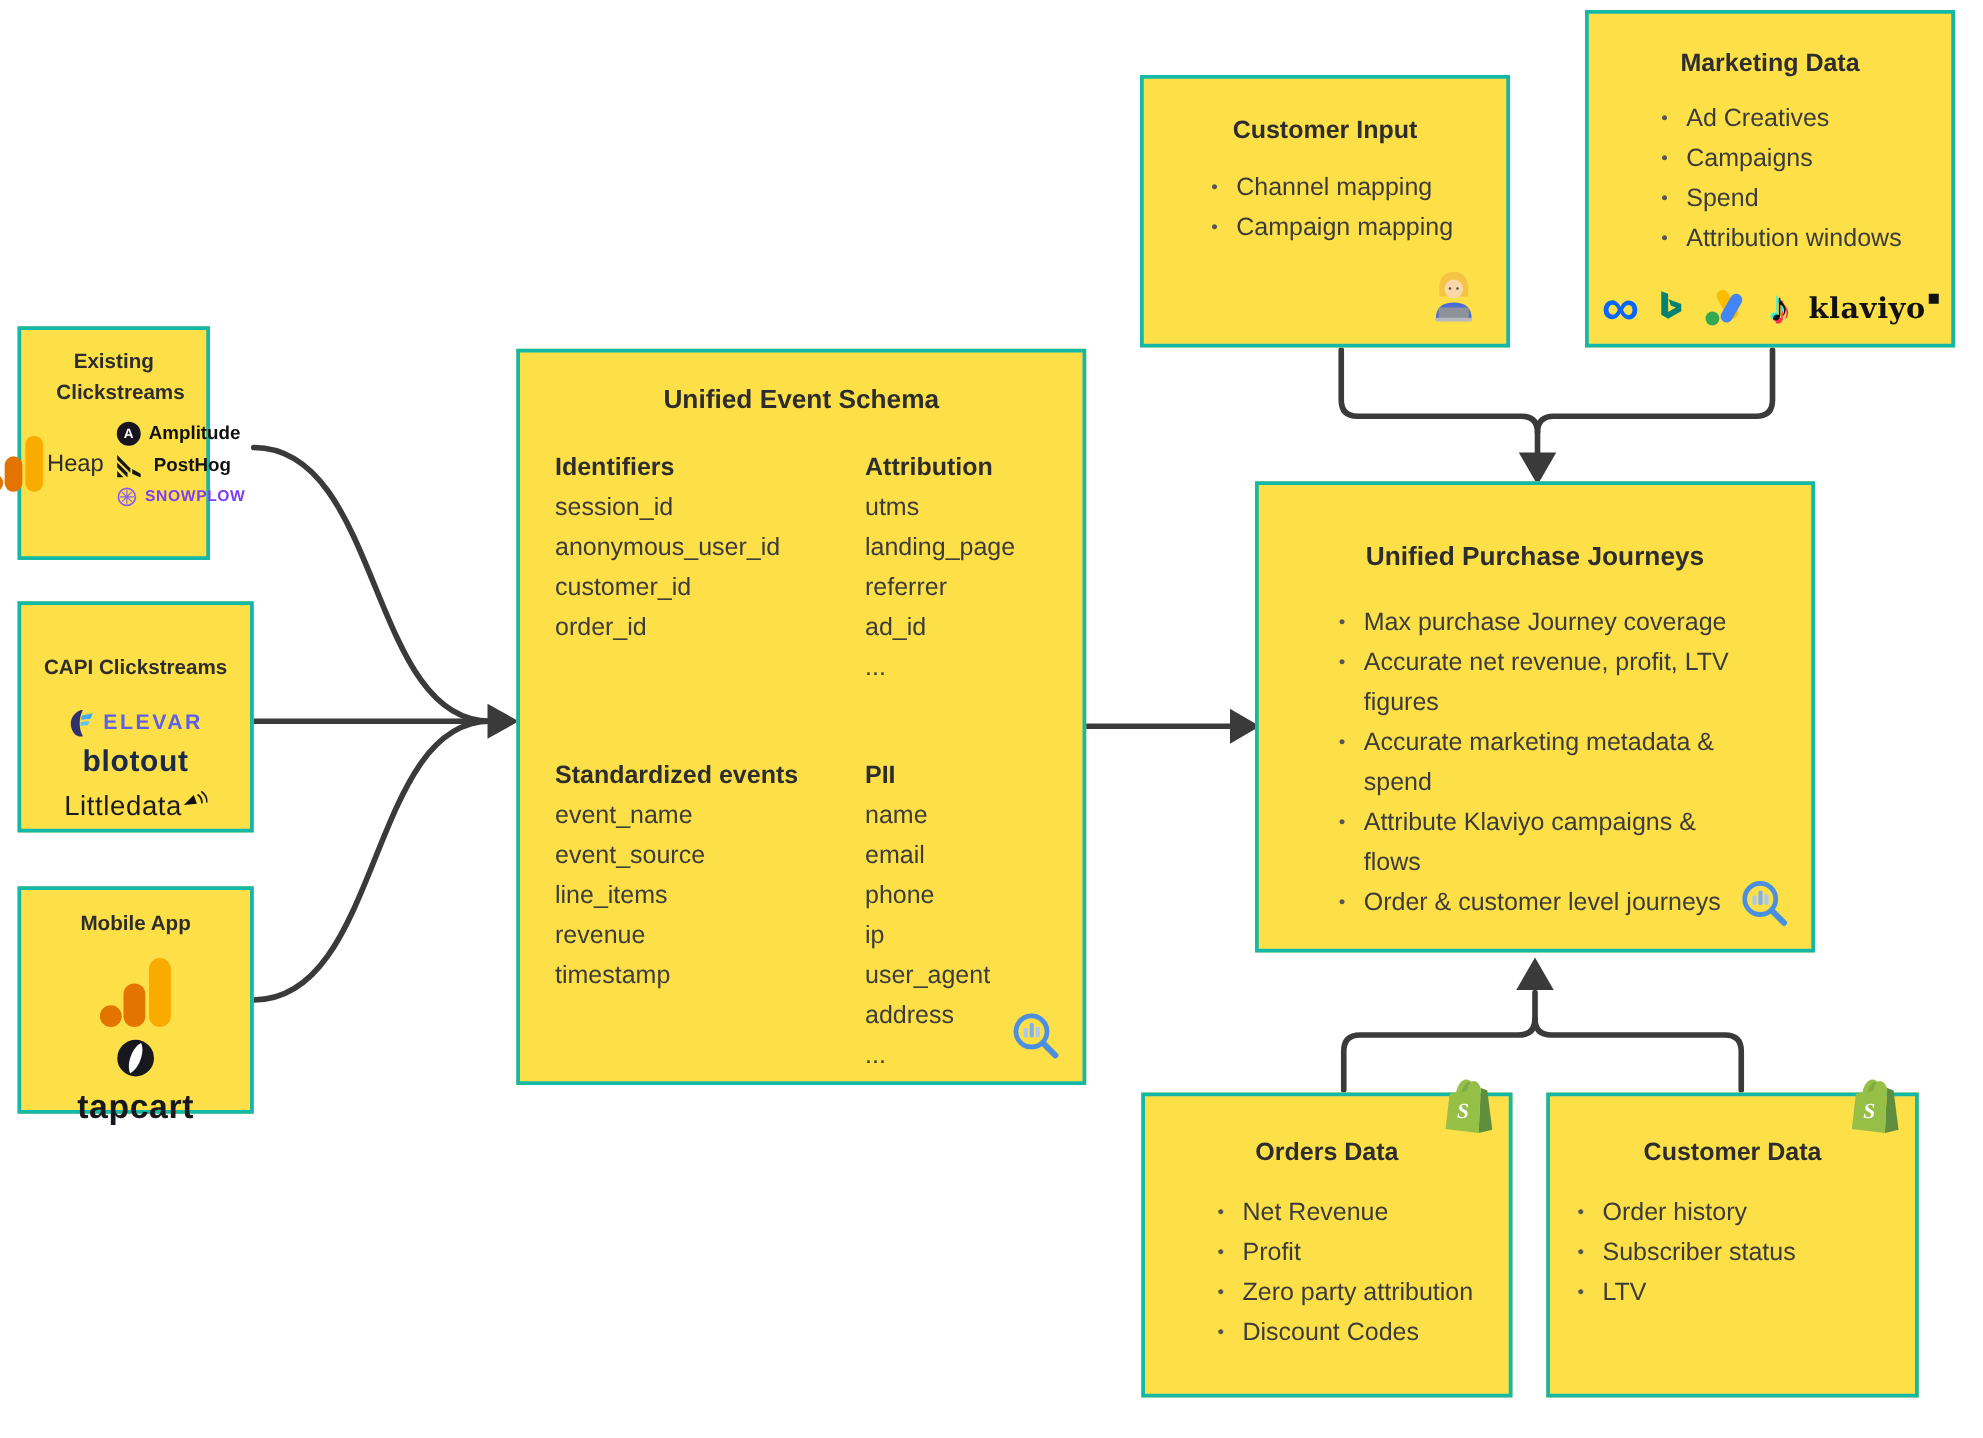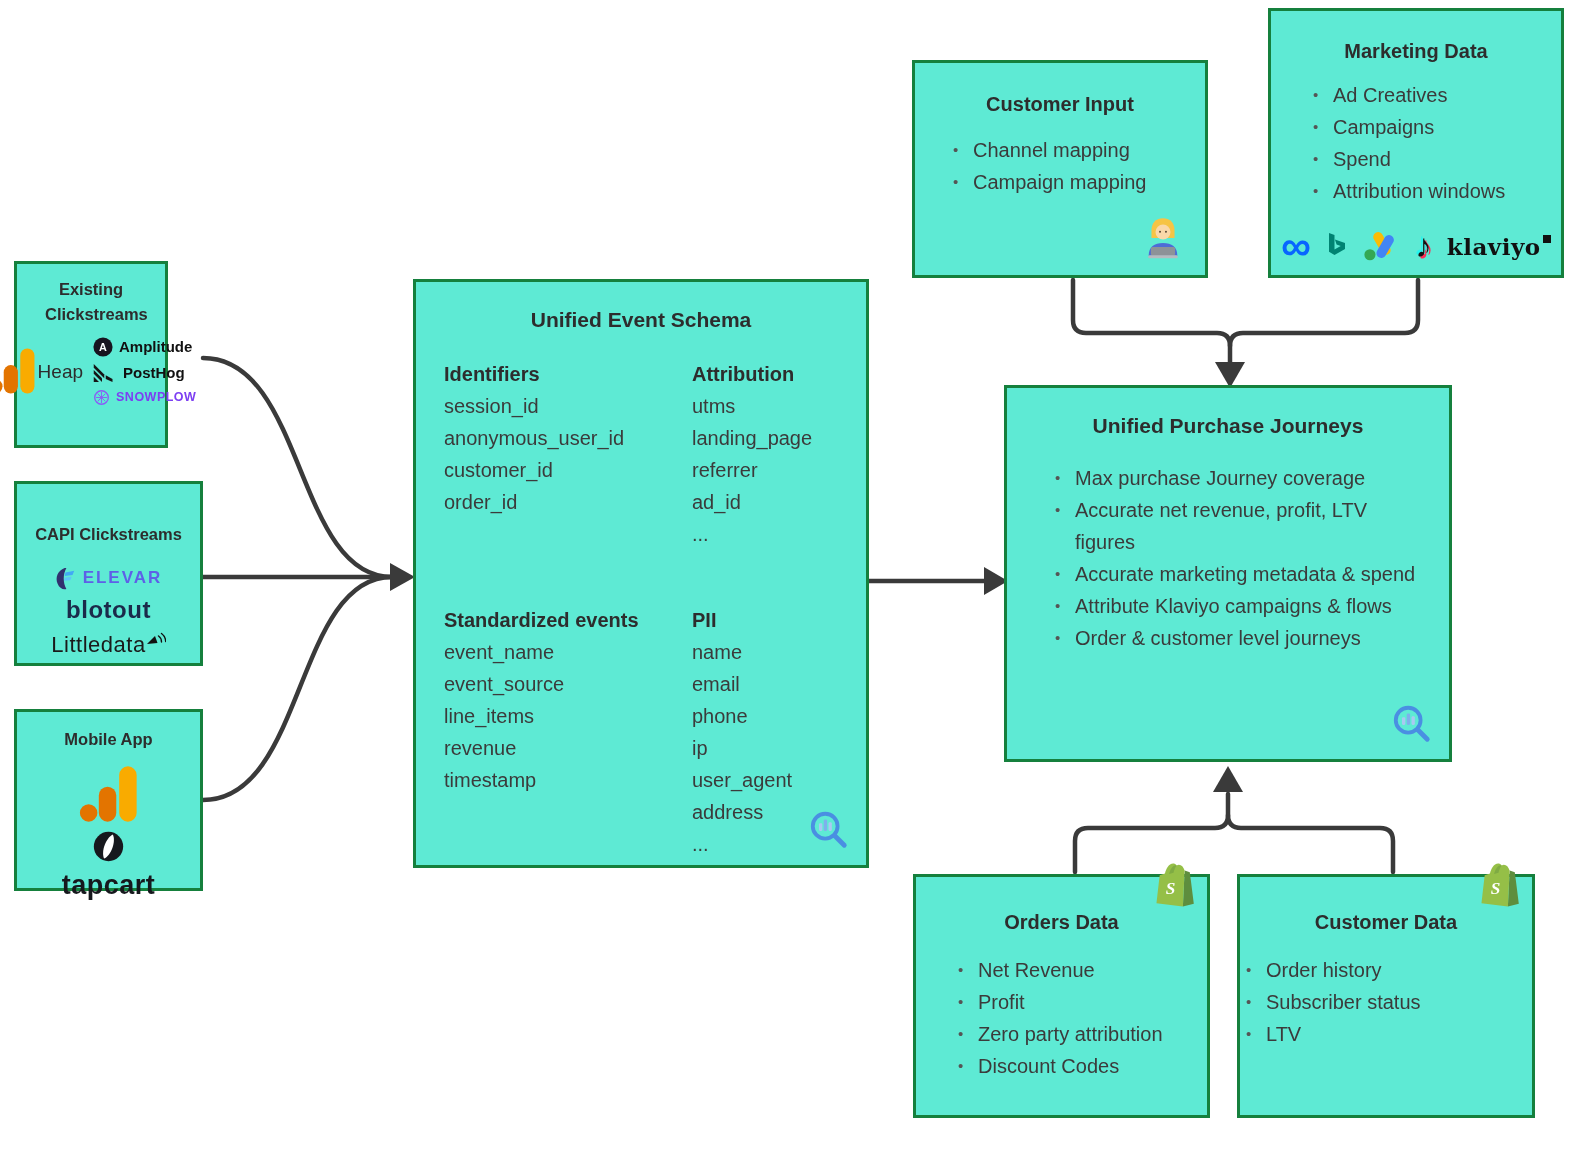--- a/index.html
+++ b/index.html
@@ -1,26 +1,26 @@
 <!DOCTYPE html>
 <html><head>
 <meta charset="utf-8">
 <style>
   html,body { margin:0; padding:0; background:#fff; }
   body { font-family:"Liberation Sans", sans-serif; color:#333; }
   .canvas { position:relative; width:1586px; height:1150px; background:#fff; overflow:hidden; }
   .connectors { position:absolute; left:0; top:0; z-index:0; }
 
-  .box { position:absolute; background:#5eead4; border:3px solid #15803d; box-sizing:border-box; z-index:1; }
+  .box { position:absolute; background:#fde047; border:3px solid #14b8a6; box-sizing:border-box; z-index:1; }
   .bt { font-weight:700; color:#2d2d2d; text-align:center; font-size:20px; line-height:1.35; }
   .bt-sm { font-size:16.5px; line-height:1.5; }
   .bt-lg { font-size:21px; }
 
   
-  ul.bullets { list-style:none; margin:0; padding:0; }
+  ul.bullets { list-style:none; margin:16px; padding:0; }
   ul.bullets li { position:relative; padding-left:26px; font-size:20px; line-height:32px; color:#3b3b3b; }
   ul.bullets li::before { content:"•"; position:absolute; left:6px; top:0; color:#555; font-size:15px; }
 
   
   #box-existing { left:14px; top:261px; width:154px; height:187px; }
   #box-existing .bt { padding:13px 28px 0 28px; }
   .ec-logos { display:flex; justify-content:center; align-items:center; gap:10px; margin-top:10px; }
   .ec-left { display:flex; flex-direction:row; align-items:center; }
   .heap-label { font-size:19px; color:#2d2d2d; margin-top:2px; }
   .ec-right { display:flex; flex-direction:column; gap:7px; }
@@ -65,21 +65,21 @@
   .meta-icon { color:#0866ff; font-weight:700; font-size:42px; line-height:30px; display:inline-block; }
   .tiktok-icon::before { content:"♪"; }
   .tiktok-icon { color:#111; font-weight:700; font-size:33px; line-height:34px; display:inline-block;
                  text-shadow:-2px -2px 0 #25f4ee, 2px 2px 0 #fe2c55; }
   .klaviyo-label { font-family:"DejaVu Serif", serif; font-weight:700; font-size:23px; color:#111; letter-spacing:0.5px; }
   .klaviyo-wrap { display:flex; align-items:flex-start; }
   .klaviyo-sq { width:8px; height:8px; background:#111; display:inline-block; margin:2px 0 0 2px; }
 
   
   #box-journeys { left:1004px; top:385px; width:448px; height:377px; }
-  #box-journeys .bt { padding-top:24px; }
+  #box-journeys .bt { padding-top:44px; }
   #box-journeys ul { margin-top:22px; padding-left:42px; padding-right:28px; }
 
   
   #box-orders { left:913px; top:874px; width:297px; height:244px; }
   #box-orders .bt { padding-top:32px; }
   #box-orders ul { margin-top:18px; padding-left:36px; }
   #box-customer-data { left:1237px; top:874px; width:298px; height:244px; }
   #box-customer-data .bt { padding-top:32px; }
   #box-customer-data ul { margin-top:18px; }
   .shopify-badge { position:absolute; top:-14px; right:10px; }

